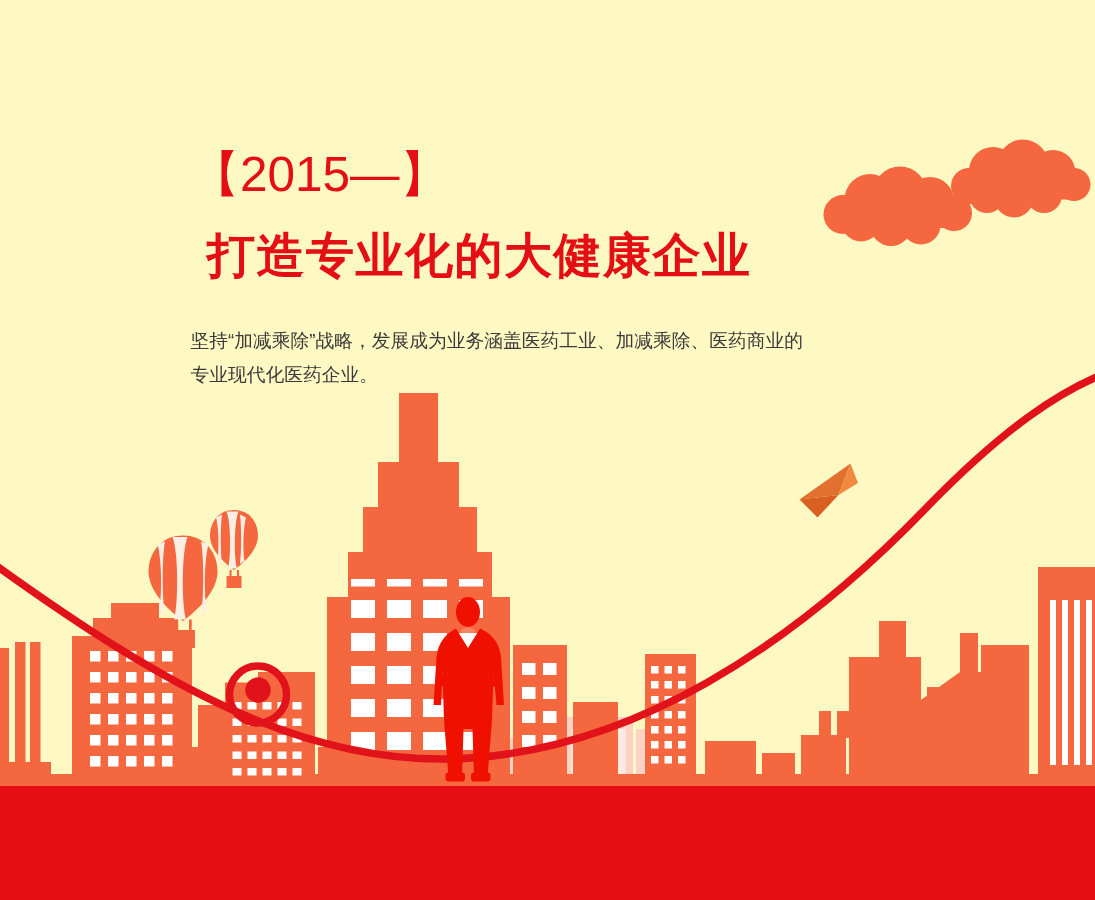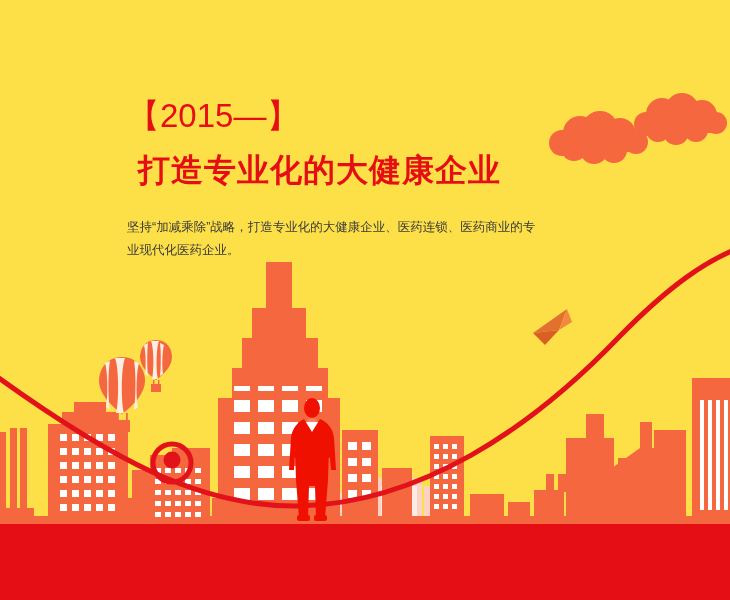--- a/index.html
+++ b/index.html
@@ -8,21 +8,21 @@
     padding: 0;
     background: #ffffff;
   }
   body {
     font-family: "Liberation Sans", "DejaVu Sans", sans-serif;
   }
   #slide {
     position: relative;
     width: 730px;
     height: 600px;
-    background: #fde047;
+    background: #fef9c3;
     overflow: hidden;
   }
   
   #text-block {
     position: absolute;
     left: 127px;
     top: 96px;
     width: 430px;
     z-index: 40;
   }
@@ -369,16 +369,16 @@
       <rect x="297" y="515" width="13" height="6" rx="2"></rect>
       <rect x="314" y="515" width="13" height="6" rx="2"></rect>
     </g>
   </svg>
 
   <div id="ground-band"></div>
 
   <div id="text-block">
     <div id="headline-year">【2015—】</div>
     <div id="headline-main">打造专业化的大健康企业</div>
-    <p id="sub-copy">坚持“加减乘除”战略，打造专业化的大健康企业、医药连锁、医药商业的专业现代化医药企业。</p>
+    <p id="sub-copy">坚持“加减乘除”战略，发展成为业务涵盖医药工业、加减乘除、医药商业的专业现代化医药企业。</p>
   </div>
 
 </div>
 
 </body></html>

